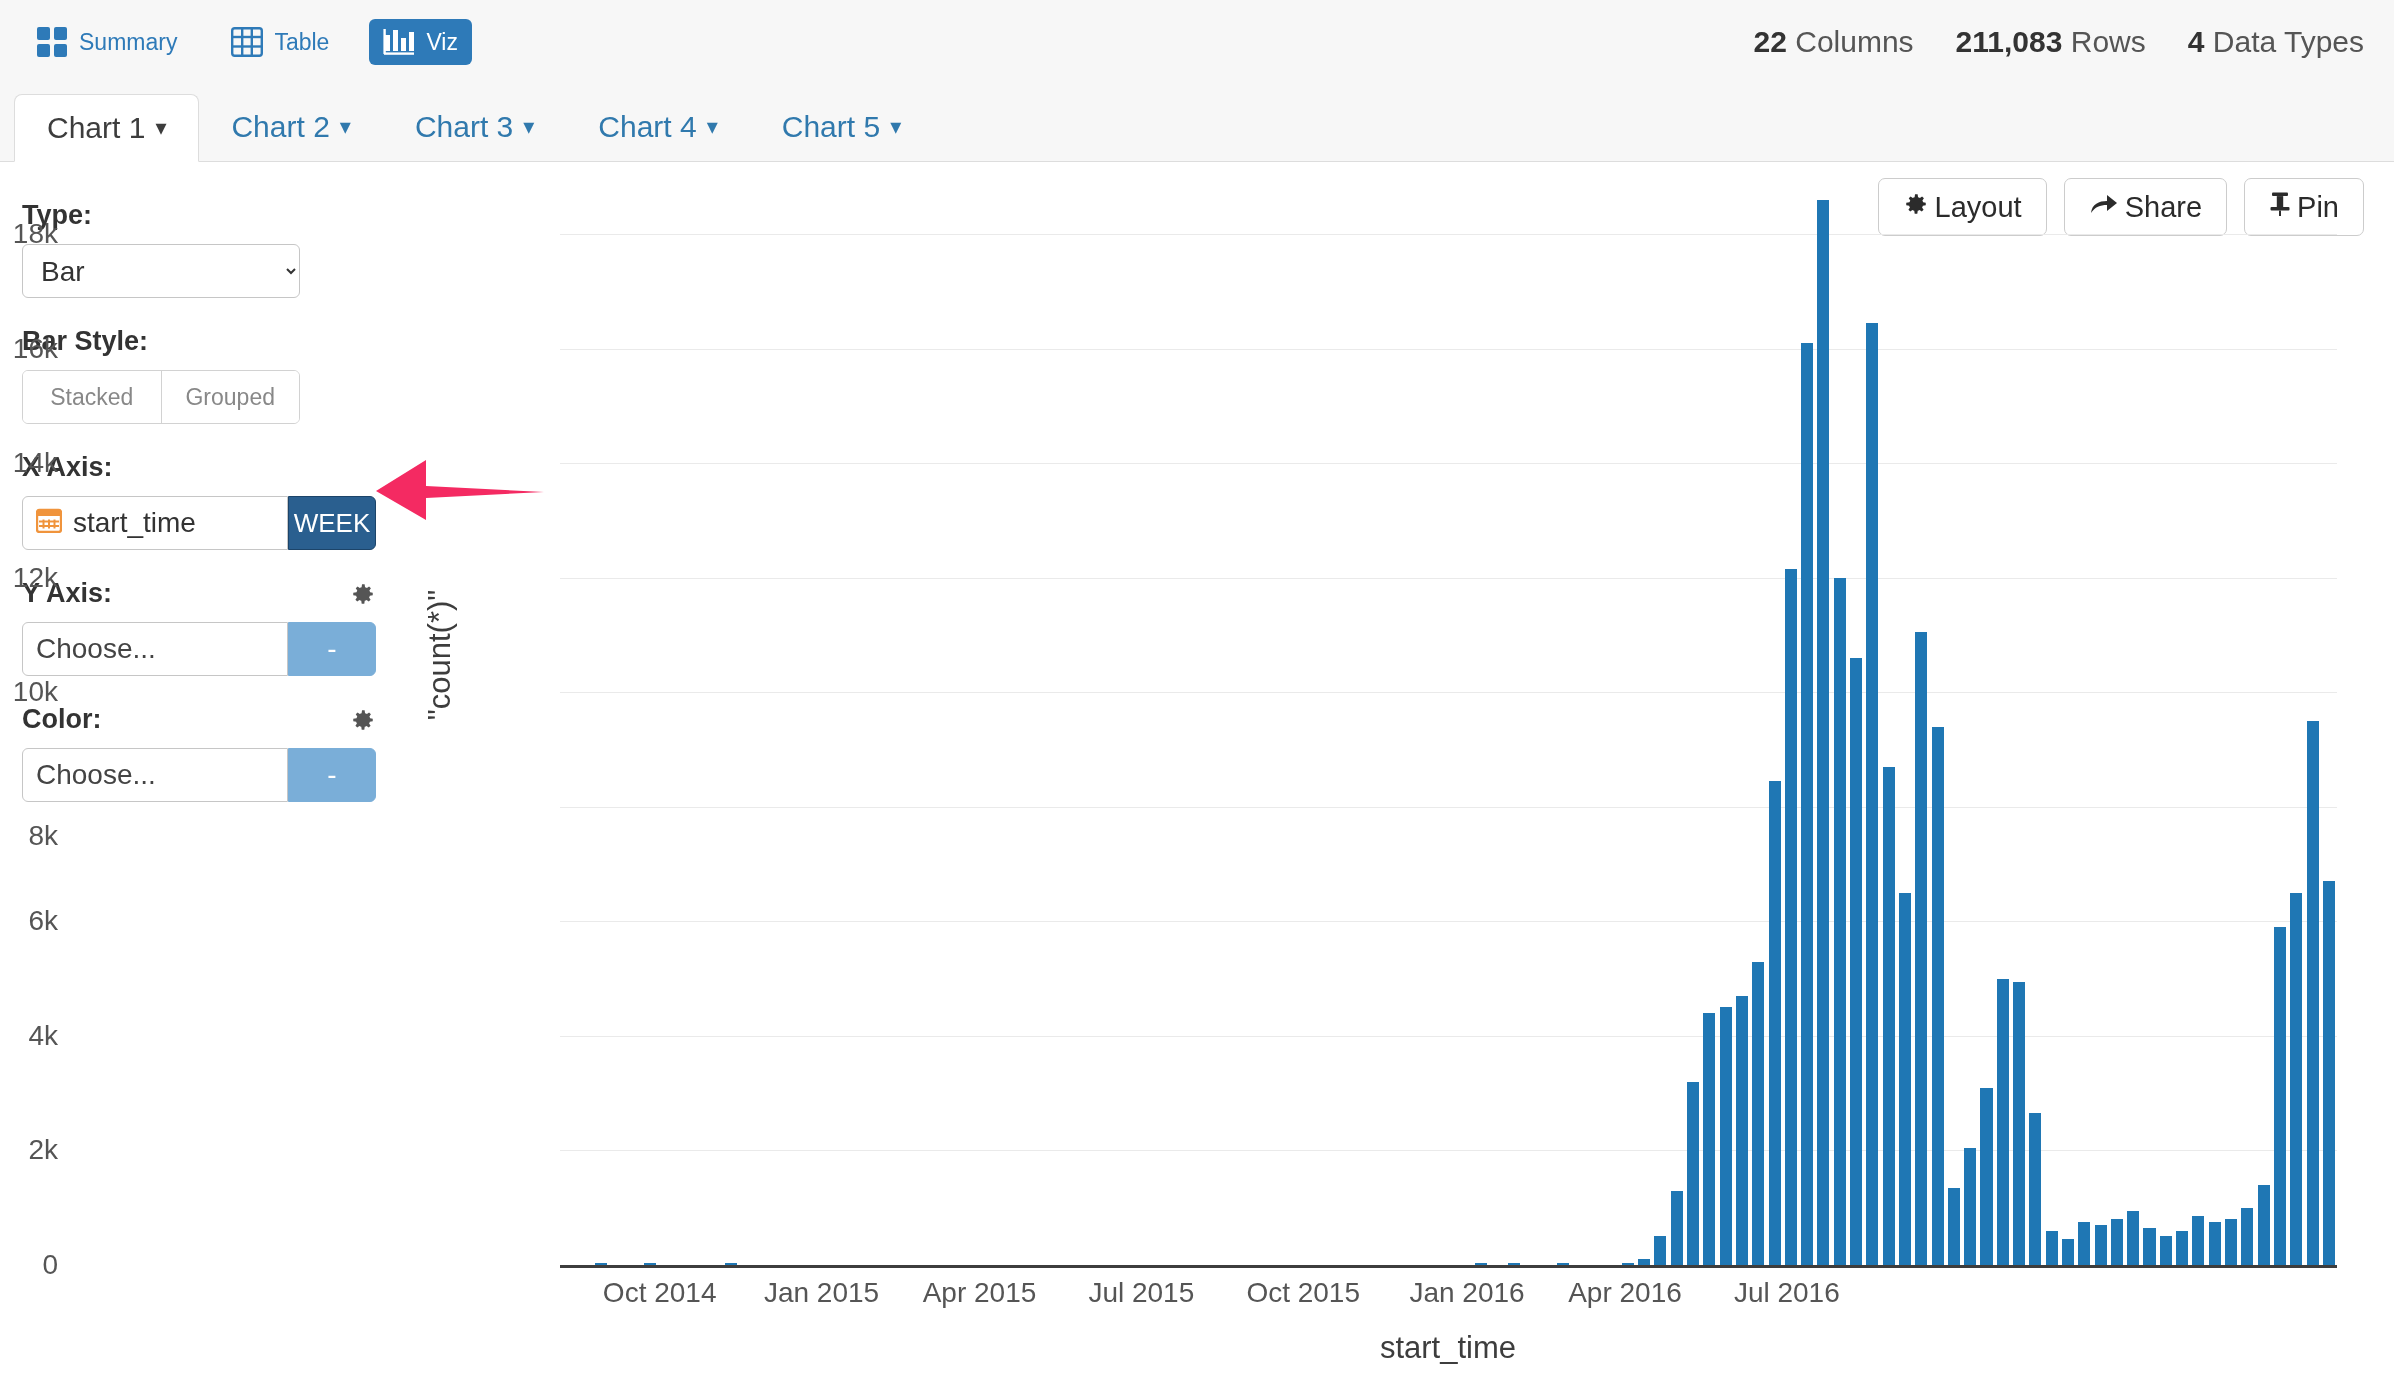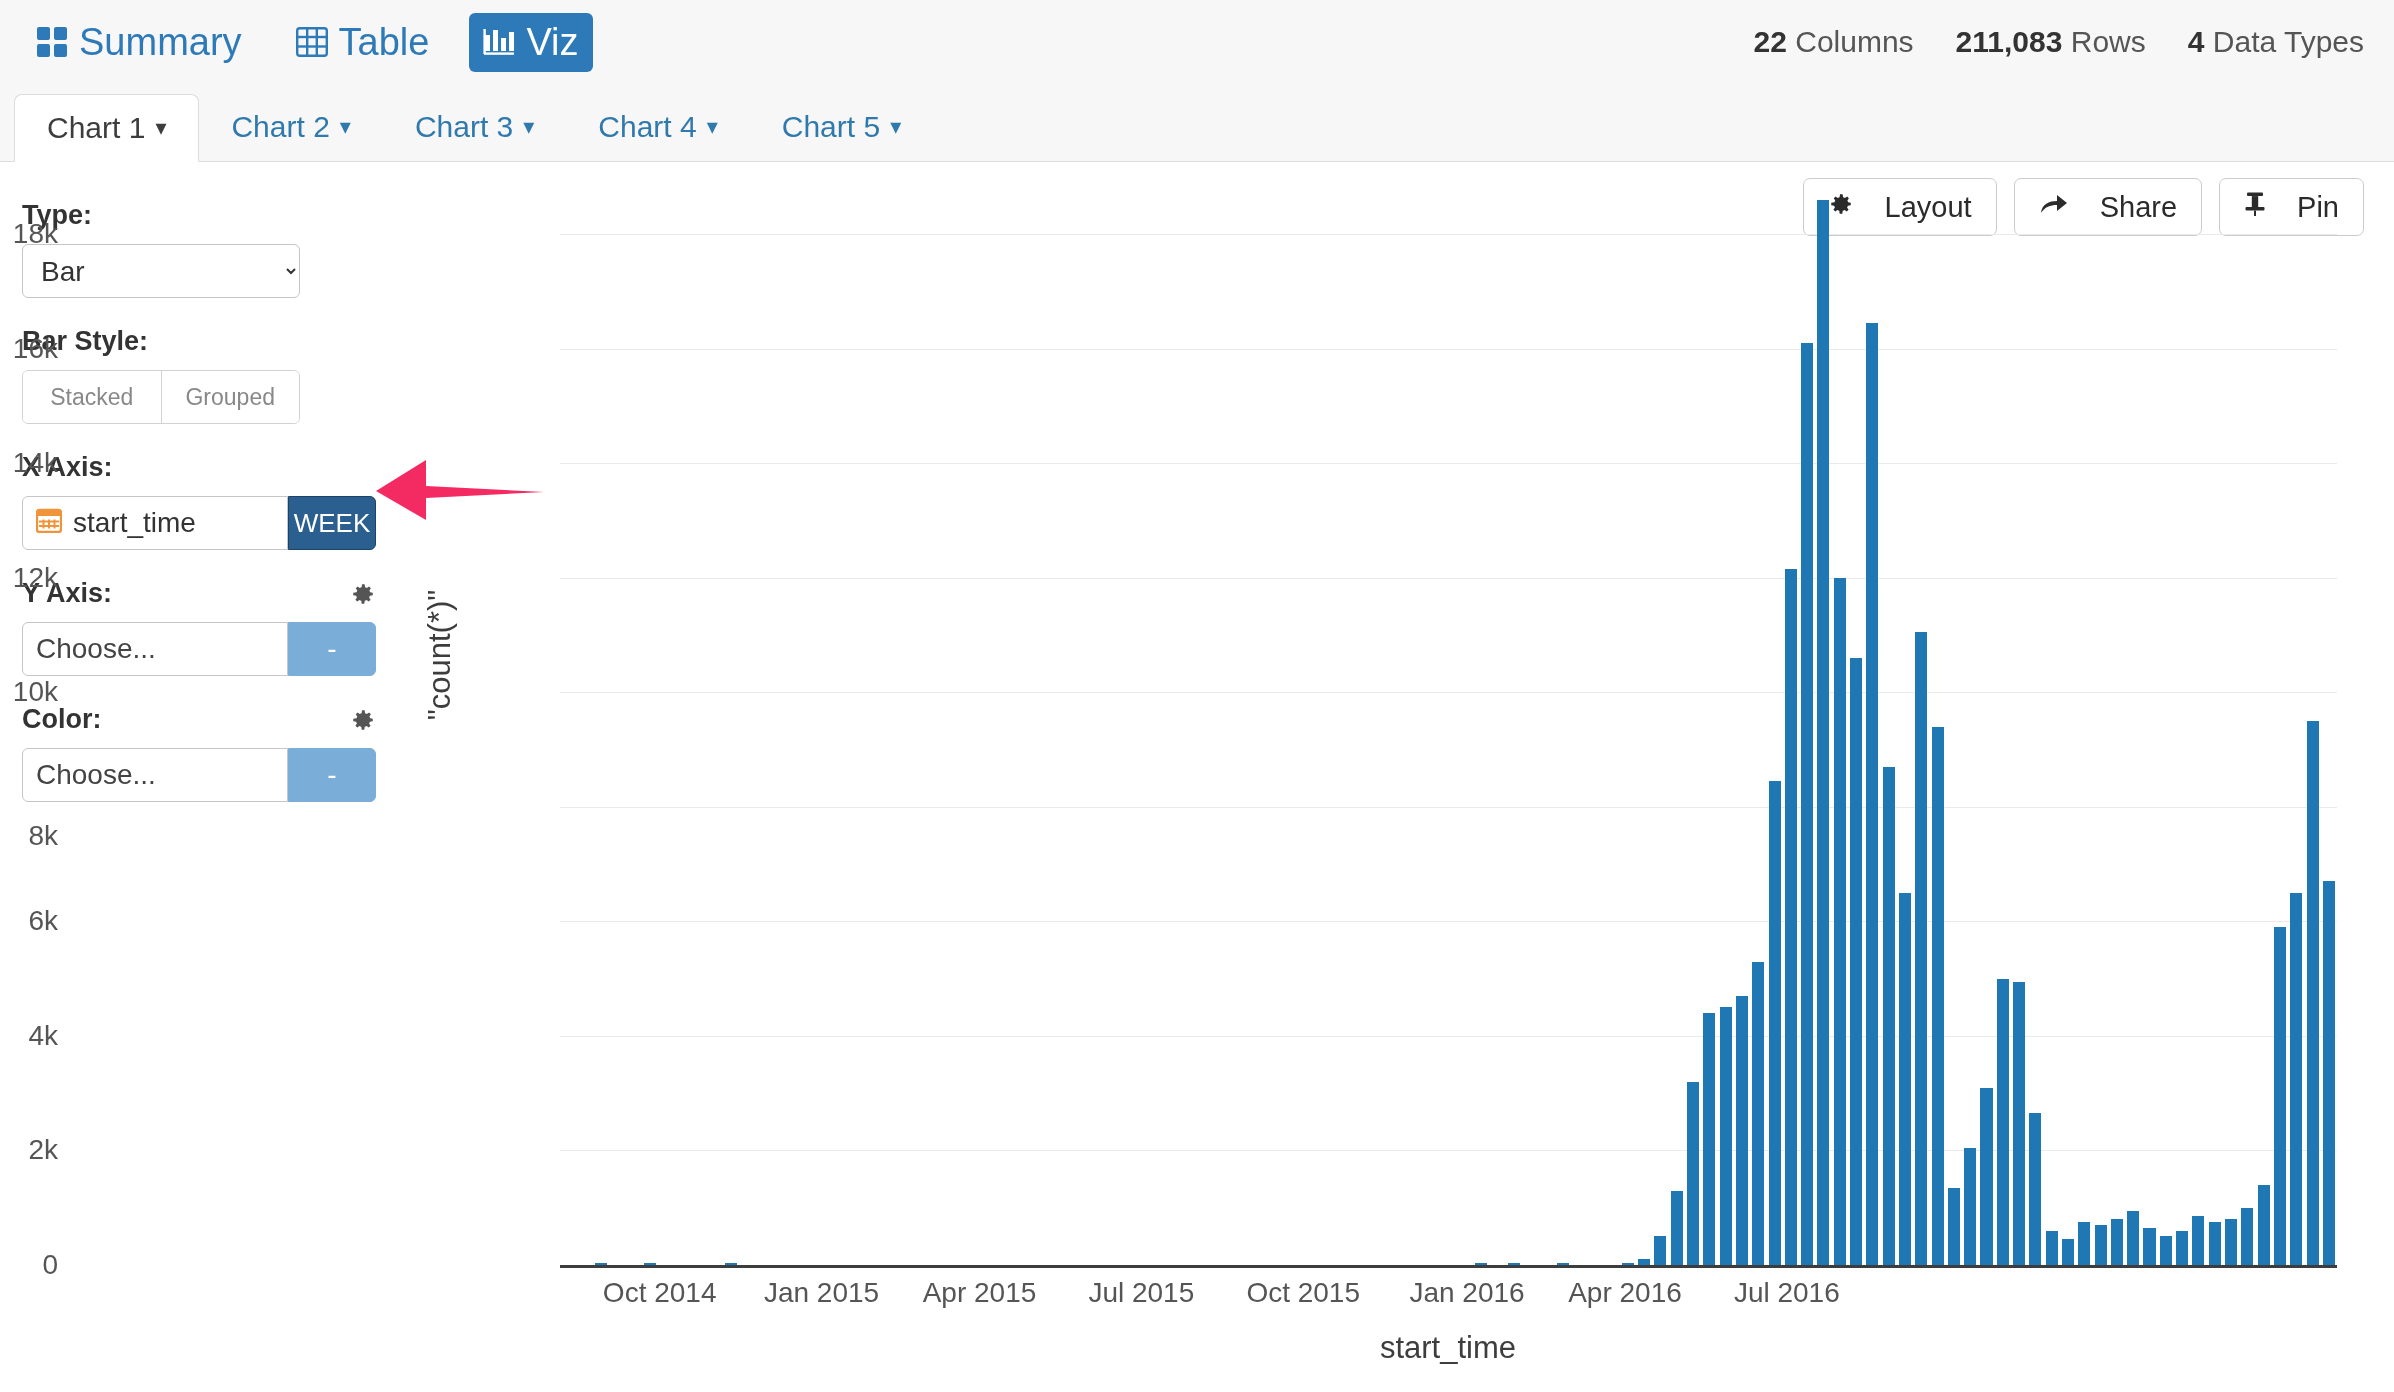--- a/index.html
+++ b/index.html
@@ -29,21 +29,21 @@
     padding-left: 22px;
     gap: 26px;
   }
   .modebtn {
     display: flex;
     align-items: center;
     gap: 11px;
     padding: 8px 14px;
     border-radius: 6px;
     color: #2e7ab8;
-    font-size: 38px;
+    font-size: 23px;
     cursor: pointer;
     white-space: nowrap;
   }
   .modebtn.active {
     background: #2e7ab8;
     color: #ffffff;
   }
   .modebtn .glyph { display: flex; align-items: center; }
 
   .topbar-right {
@@ -189,21 +189,21 @@
   .actions {
     position: absolute;
     top: 178px;
     right: 30px;
     display: flex;
     gap: 17px;
   }
   .actbtn {
     display: flex;
     align-items: center;
-    gap: 31px;
+    gap: 6px;
     height: 58px;
     padding: 0 24px;
     border: 1px solid #cccccc;
     border-radius: 7px;
     background: #ffffff;
     font-size: 29px;
     color: #2b2b2b;
     cursor: pointer;
     white-space: nowrap;
   }

